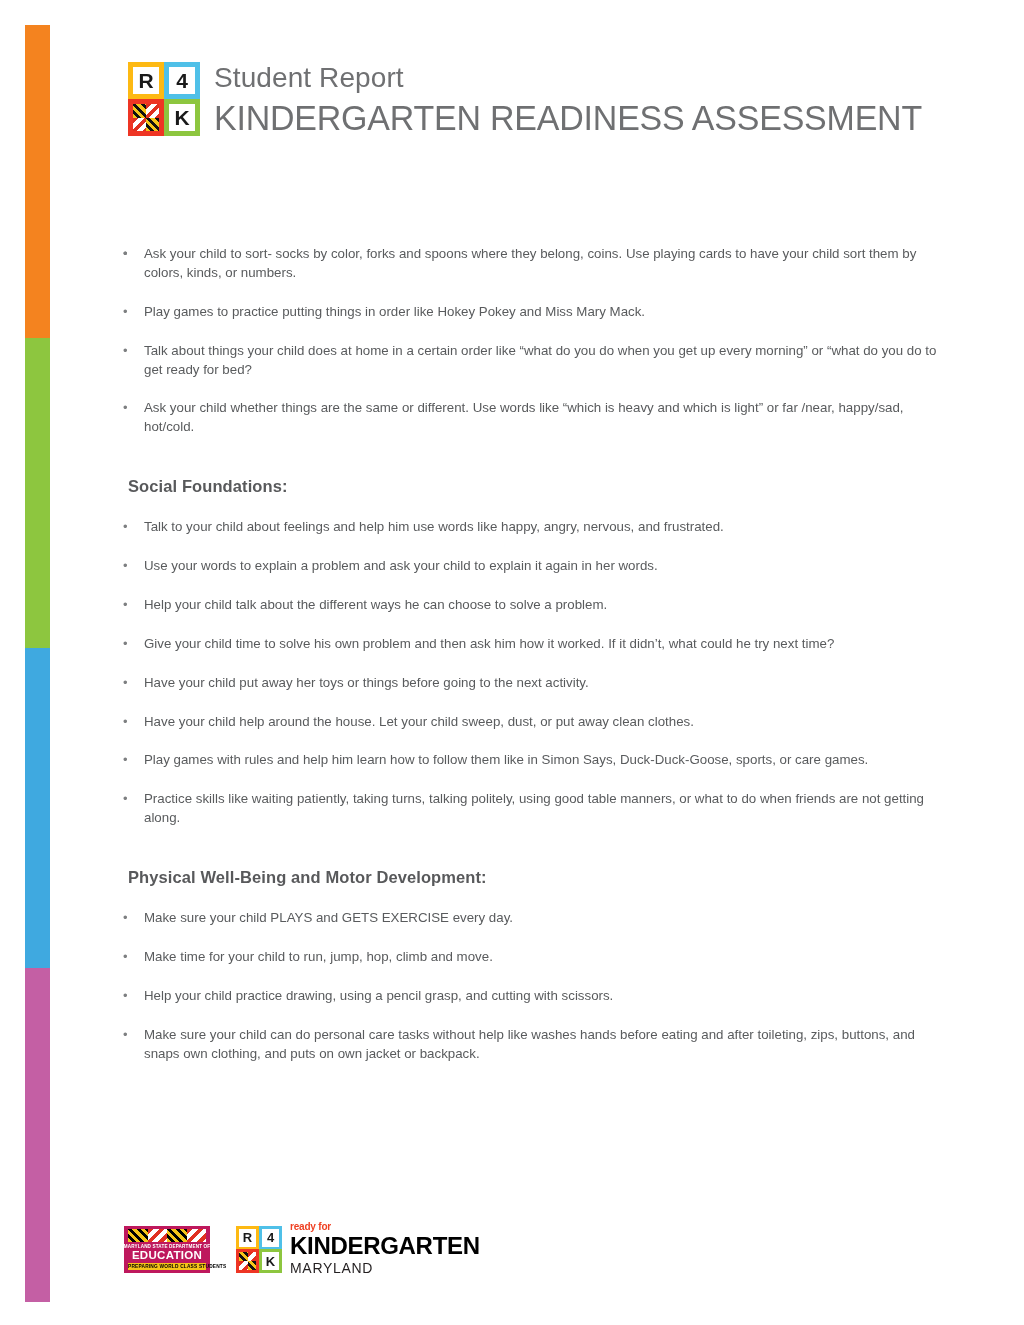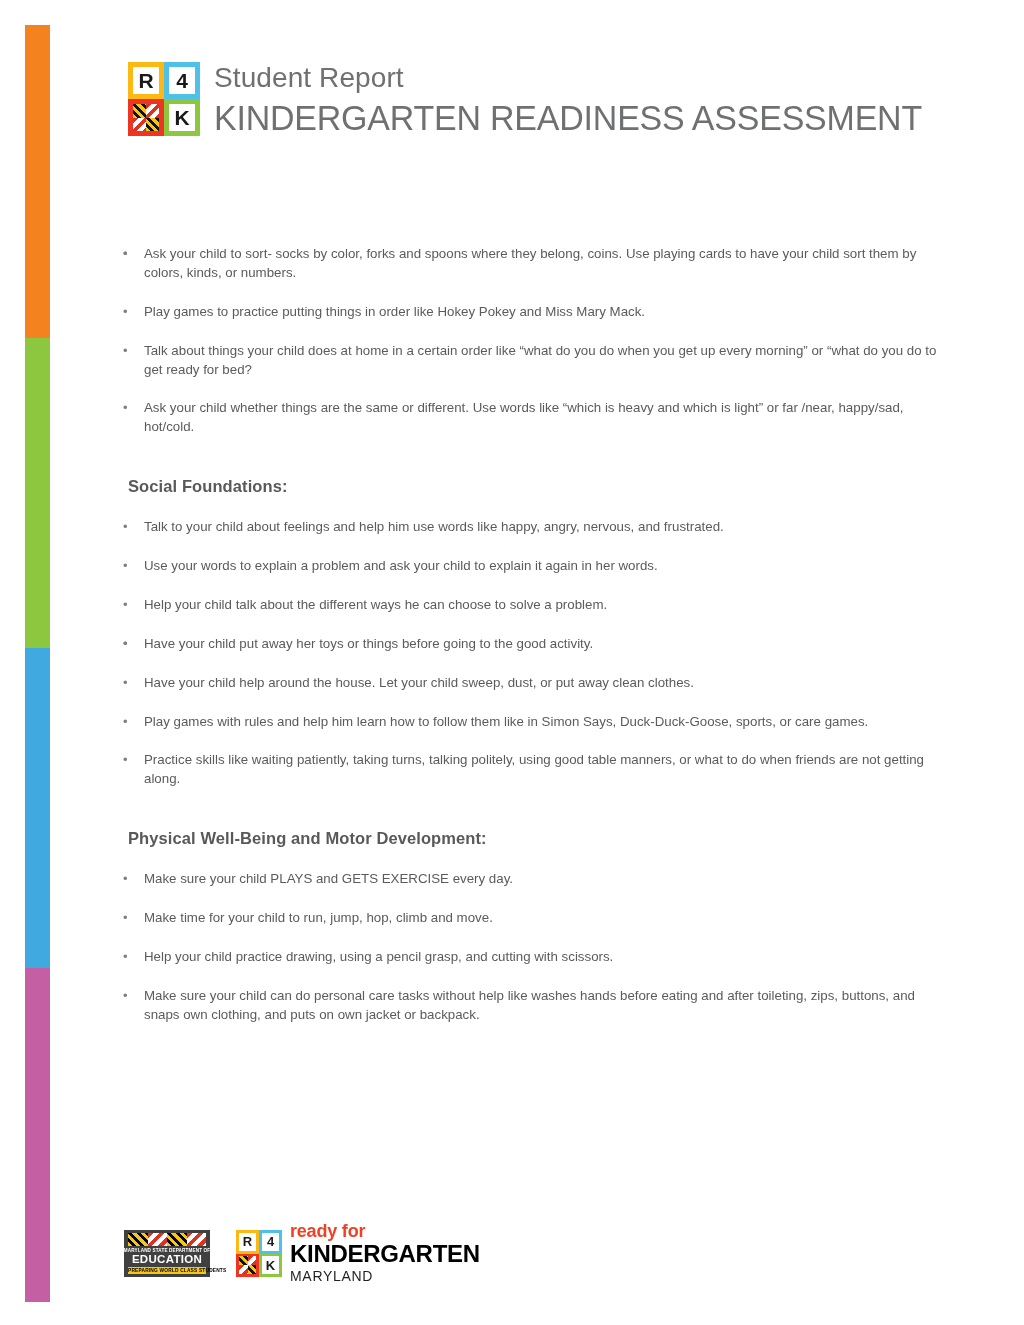--- a/index.html
+++ b/index.html
@@ -169,21 +169,21 @@
     left: 124px;
     top: 1222px;
     display: flex;
     align-items: center;
     gap: 26px;
   }
   
   .msde-logo {
     width: 86px;
     height: 47px;
-    background: #404040;
+    background: #be185d;
     padding: 0;
     display: flex;
     flex-direction: column;
     justify-content: flex-start;
     align-items: center;
     box-sizing: border-box;
   }
   .msde-flagstrip {
     width: 78px;
     height: 13px;
@@ -250,21 +250,21 @@
   }
   .r4k-logo-sm .md-flag { width: 17px; height: 18px; }
   .r4k-logo-sm .md-q { width: 8.5px; height: 9px; }
   .r4k-logo-sm .md-q.tr { left: 8.5px; top: 0; }
   .r4k-logo-sm .md-q.bl { left: 0; top: 9px; }
   .r4k-logo-sm .md-q.br { left: 8.5px; top: 9px; }
 
   .r4k-words { line-height: 1; }
   .r4k-ready {
     color: #ef4123;
-    font-size: 18px;
+    font-size: 10px;
     font-weight: bold;
     letter-spacing: -0.2px;
     line-height: 1.05;
   }
   .r4k-kinder {
     color: #000000;
     font-size: 24px;
     font-weight: bold;
     letter-spacing: -0.3px;
     line-height: 1.05;
@@ -325,22 +325,22 @@
         <li class="bullet-item"><span class="bullet-dot">•</span><span>Talk about things your child does at home in a certain order like “what do you do when you get up every morning” or “what do you do to get ready for bed?</span></li>
         <li class="bullet-item"><span class="bullet-dot">•</span><span>Ask your child whether things are the same or different. Use words like “which is heavy and which is light”  or far /near, happy/sad, hot/cold.</span></li>
       </ul>
     </div>
     <div class="section-block">
       <div class="section-heading">Social Foundations:</div>
       <ul class="bullet-list">
         <li class="bullet-item"><span class="bullet-dot">•</span><span>Talk to your child about feelings and help him use words like happy, angry, nervous, and frustrated.</span></li>
         <li class="bullet-item"><span class="bullet-dot">•</span><span>Use your words to explain a problem and ask your child to explain it again in her words.</span></li>
         <li class="bullet-item"><span class="bullet-dot">•</span><span>Help your child talk about the different ways he can choose to solve a problem.</span></li>
-        <li class="bullet-item"><span class="bullet-dot">•</span></li>
-        <li class="bullet-item"><span class="bullet-dot">•</span><span>Have your child put away her toys or things before going to the good activity.</span></li>
+        <li class="bullet-item"><span class="bullet-dot">•</span><span>Give your child time to solve his own problem and then ask him how it worked. If it didn’t, what could he try next time?</span></li>
+        <li class="bullet-item"><span class="bullet-dot">•</span><span>Have your child put away her toys or things before going to the next activity.</span></li>
         <li class="bullet-item"><span class="bullet-dot">•</span><span>Have your child help around the house. Let your child sweep, dust, or put away clean clothes.</span></li>
         <li class="bullet-item"><span class="bullet-dot">•</span><span>Play games with rules and help him learn how to follow them like in Simon Says, Duck-Duck-Goose, sports, or care games.</span></li>
         <li class="bullet-item"><span class="bullet-dot">•</span><span>Practice skills like waiting patiently, taking turns, talking politely, using good table manners, or what to do when friends are not getting along.</span></li>
       </ul>
     </div>
     <div class="section-block">
       <div class="section-heading">Physical Well-Being and Motor Development:</div>
       <ul class="bullet-list">
         <li class="bullet-item"><span class="bullet-dot">•</span><span>Make sure your child PLAYS and GETS EXERCISE every day.</span></li>
         <li class="bullet-item"><span class="bullet-dot">•</span><span>Make time for your child to run, jump, hop, climb and move.</span></li>

